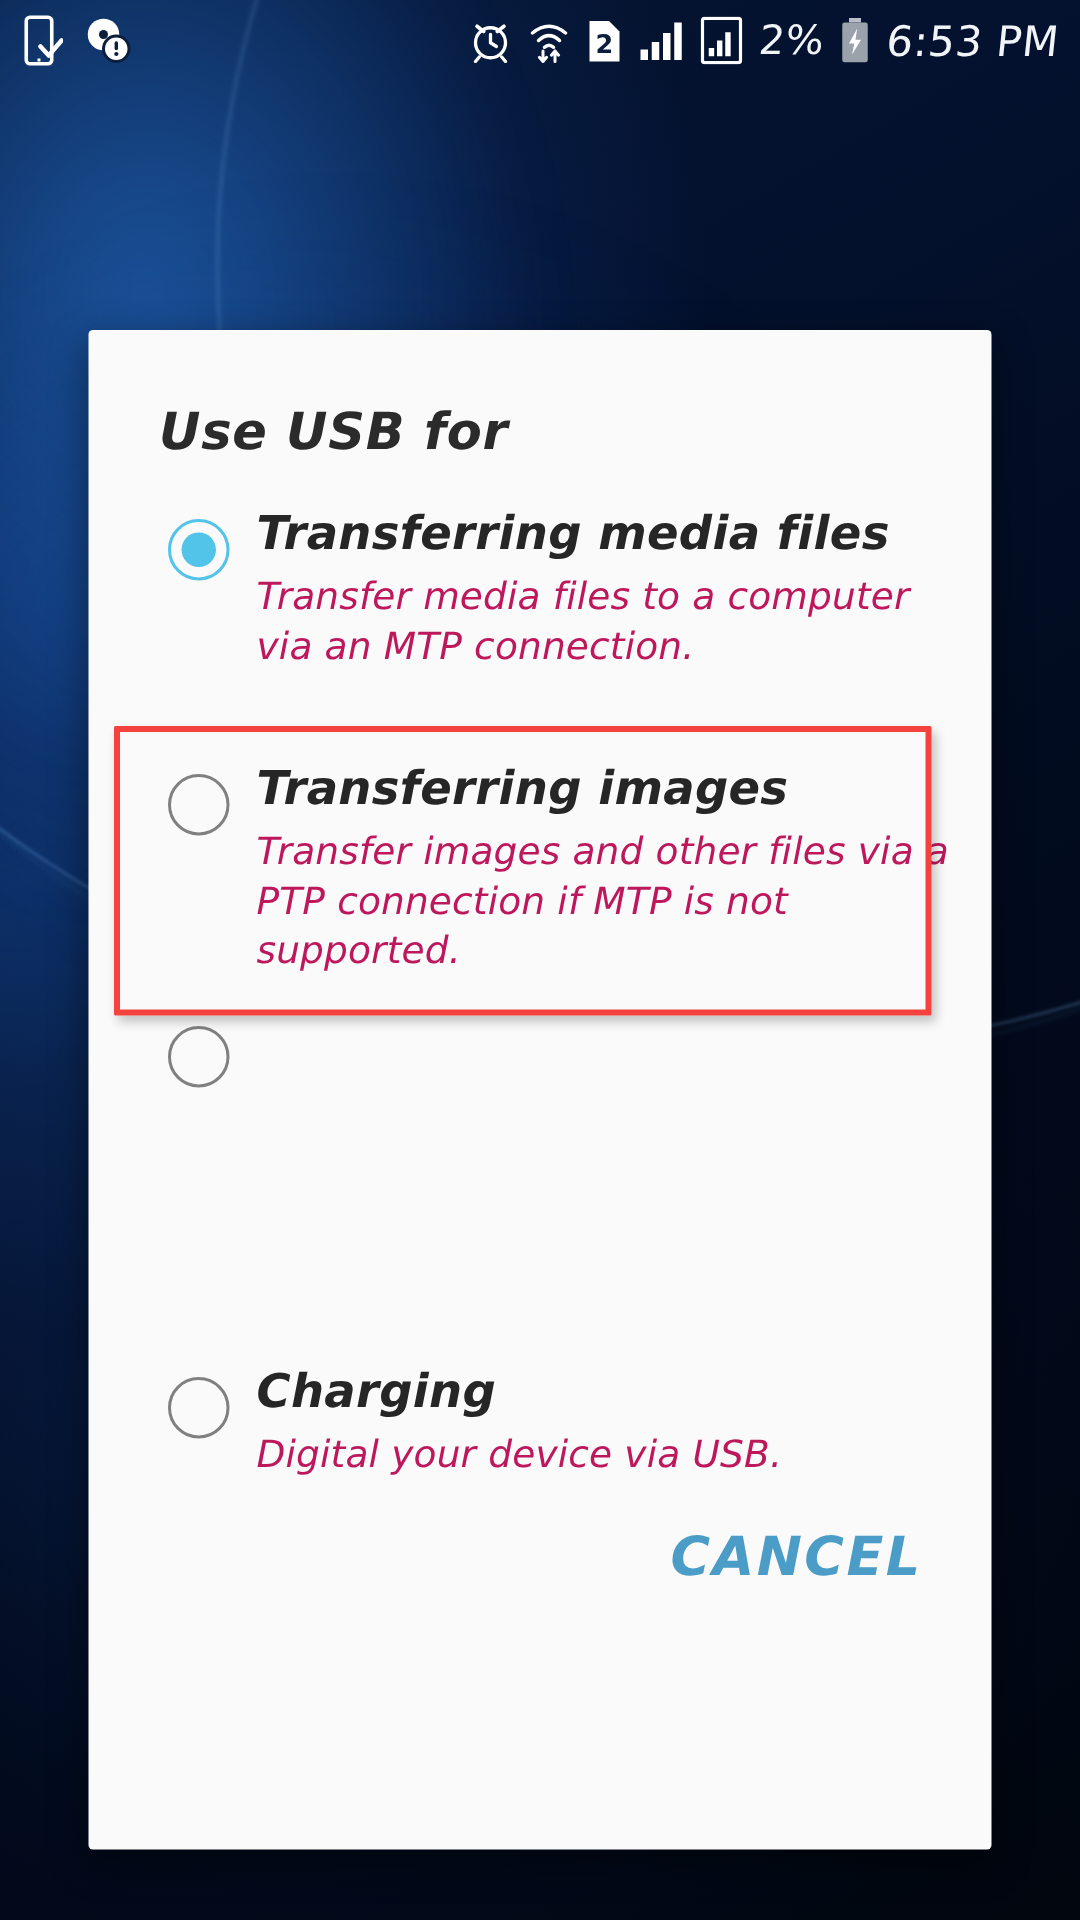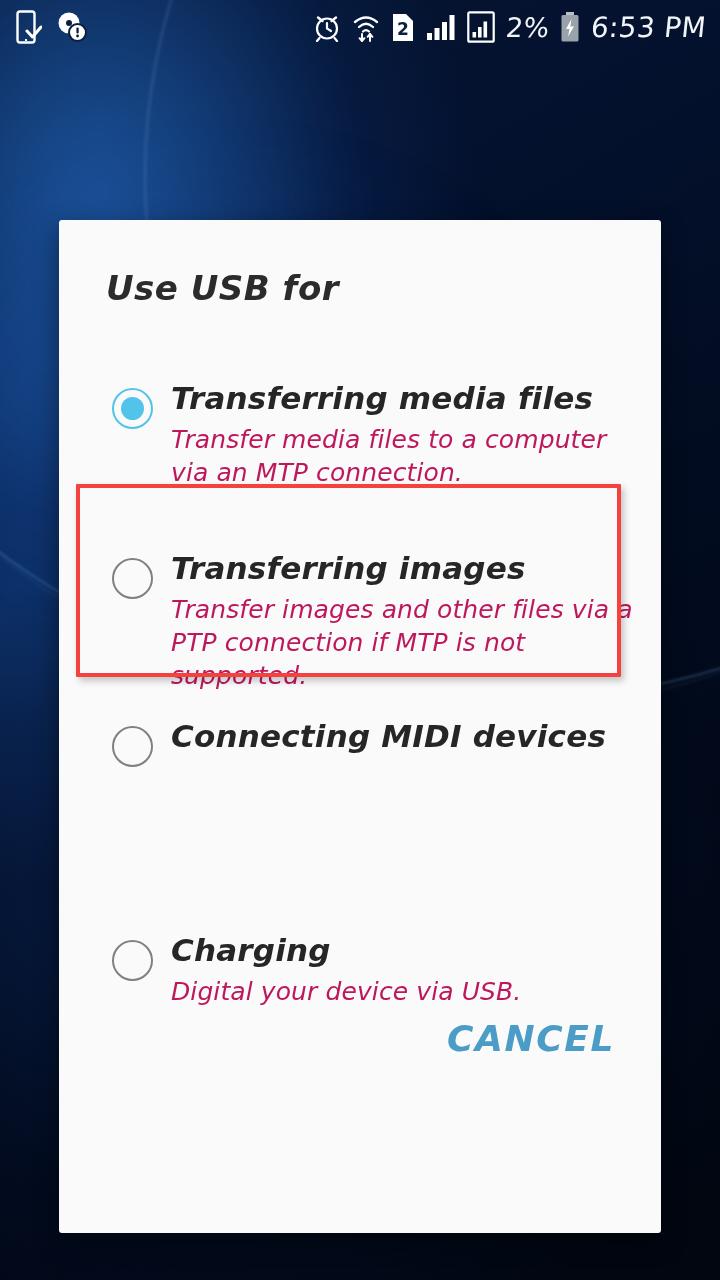--- a/index.html
+++ b/index.html
@@ -74,21 +74,21 @@
 
   #dialog-title{
     position:absolute; left:47px; top:48px;
     font-family:"DejaVu Sans", sans-serif;
     font-style:italic; font-weight:bold;
     font-size:34px; color:#2b2b2b; letter-spacing:0.5px;
   }
 
   .option{
     position:absolute; left:34px; width:540px;
-    display:flex; align-items:flex-start;margin-top:42px;
+    display:flex; align-items:flex-start;
   }
   .radio-wrap{ width:78px; flex:0 0 78px; padding-top:6px; display:flex; justify-content:center; }
   .radio{
     width:41px; height:41px; border-radius:50%;
     border:2px solid #808080; background:transparent;
     display:flex; align-items:center; justify-content:center;
   }
   .radio.checked{ border-color:#52c3e9; }
   .radio.checked .dot{
     width:23px; height:23px; border-radius:50%; background:#52c3e9;
@@ -103,21 +103,21 @@
   .opt-desc{
     font-family:"DejaVu Sans", sans-serif;
     font-style:italic; font-weight:400;
     font-size:25px; color:#be185d; line-height:1.32;
     margin-top:9px; letter-spacing:0.1px;
   }
 
   #opt-0{ top:120px; }
   #opt-1{ top:290px; }
   #opt-2{ top:458px; }
-  #opt-3{ top:672px; }
+  #opt-3{ top:692px; }
 
   
   #highlight-box{
     position:absolute; left:17px; top:264px; width:545px; height:193px;
     border:4px solid #f4433f; border-radius:1px;
     box-shadow:3px 4px 7px rgba(0,0,0,0.22);
     pointer-events:none; z-index:5;
   }
 
   #cancel-button{
@@ -270,21 +270,20 @@
     </div>
   </div>
 
   <div id="highlight-box"></div>
 
   <div class="option" id="opt-2">
     <div class="radio-wrap">
       <div class="radio"></div>
     </div>
     <div class="opt-body">
-      <div class="opt-title">Connecting MIDI devices</div>
     </div>
   </div>
 
   <div class="option" id="opt-3">
     <div class="radio-wrap">
       <div class="radio"></div>
     </div>
     <div class="opt-body">
       <div class="opt-title">Charging</div>
       <div class="opt-desc">Digital your device via USB.</div>

